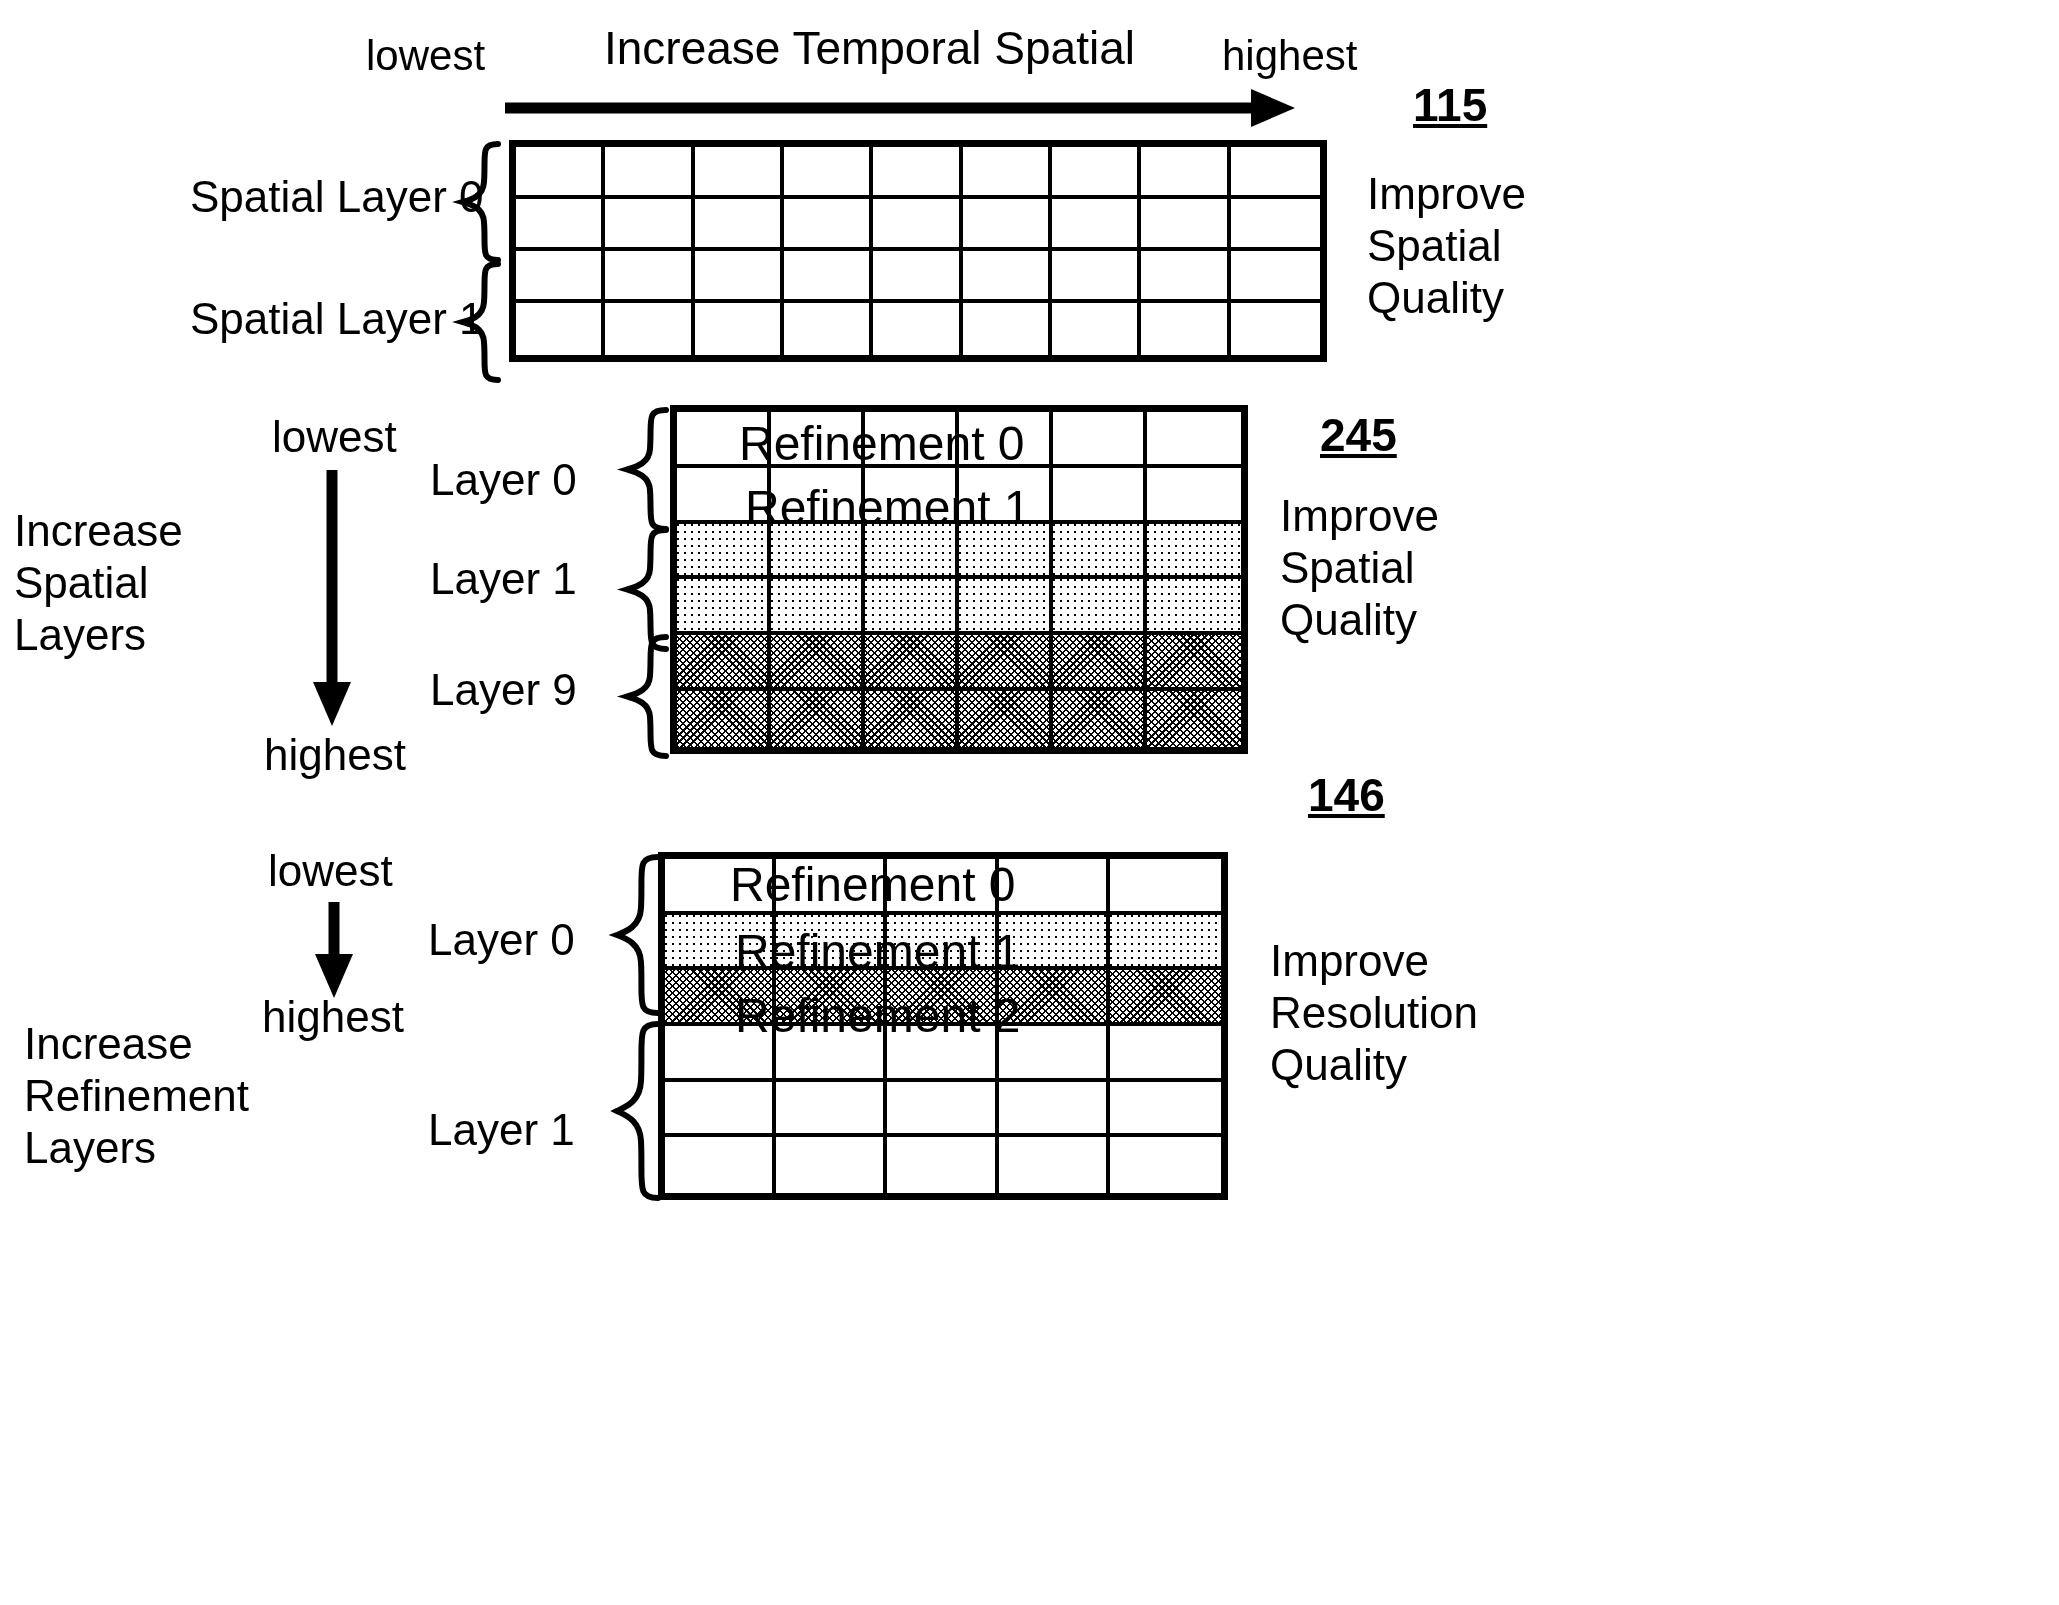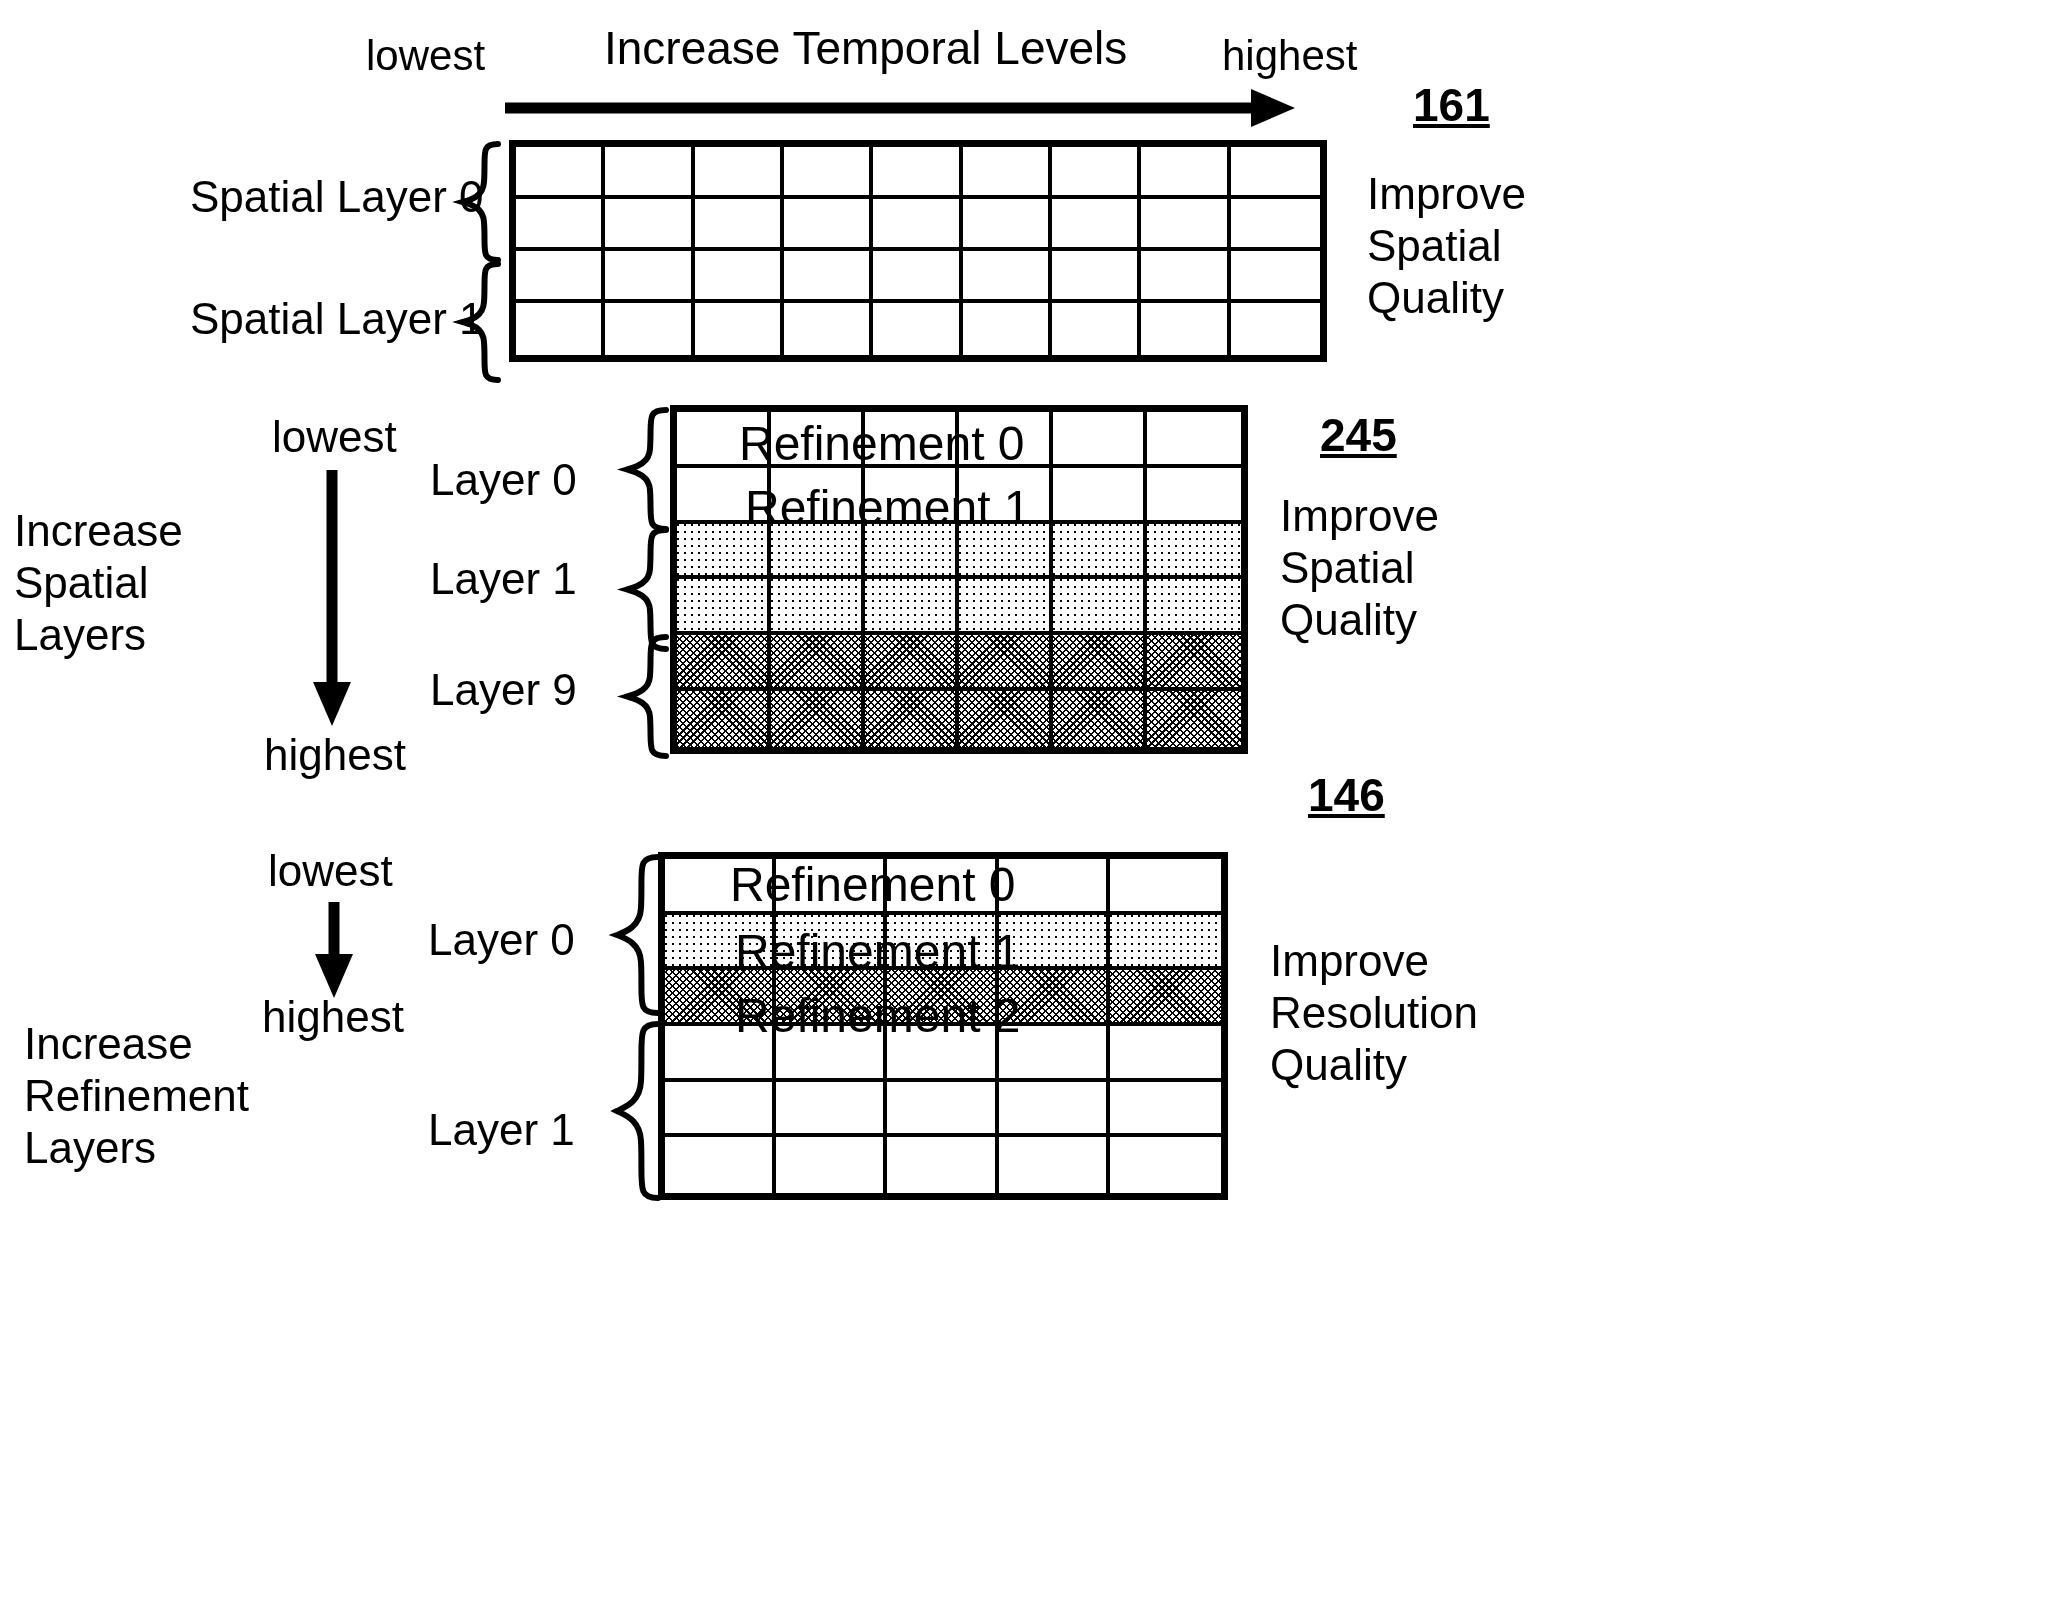--- a/index.html
+++ b/index.html
@@ -31,25 +31,25 @@
   
   .ovl{position:absolute;white-space:pre;line-height:1;pointer-events:none;}
 
   svg{position:absolute;overflow:visible;}
 </style>
 </head>
 <body>
 
 <div class="txt" style="left:366px;top:32px;font-size:42px;">lowest</div>
 
-<div class="txt" style="left:604px;top:22px;font-size:46px;">Increase Temporal Levels</div>
+<div class="txt" style="left:604px;top:22px;font-size:46px;">Increase Temporal Spatial</div>
 
 <div class="txt" style="left:1222px;top:32px;font-size:42px;">highest</div>
 
-<div class="fig" style="left:1413px;top:78px;font-size:46px;">161</div>
+<div class="fig" style="left:1413px;top:78px;font-size:46px;">115</div>
 
 <svg style="left:505px;top:88px;" width="790" height="40" viewBox="0 0 790 40">
   <line x1="0" y1="20" x2="756" y2="20" stroke="#000" stroke-width="11"></line>
   <polygon points="790,20 746,1 746,39" fill="#000"></polygon>
 </svg>
 
 <div class="txt" style="left:190px;top:172px;font-size:44px;">Spatial Layer 0</div>
 <svg style="left:460px;top:142px;" width="42" height="120" viewBox="0 0 42 120">
   <path d="M38 2 C20 2 26 12 24 40 C23 55 10 58 3 60 C10 62 23 65 24 80 C26 108 20 118 38 118" fill="none" stroke="#000" stroke-width="6" stroke-linecap="round"></path>
 </svg>

